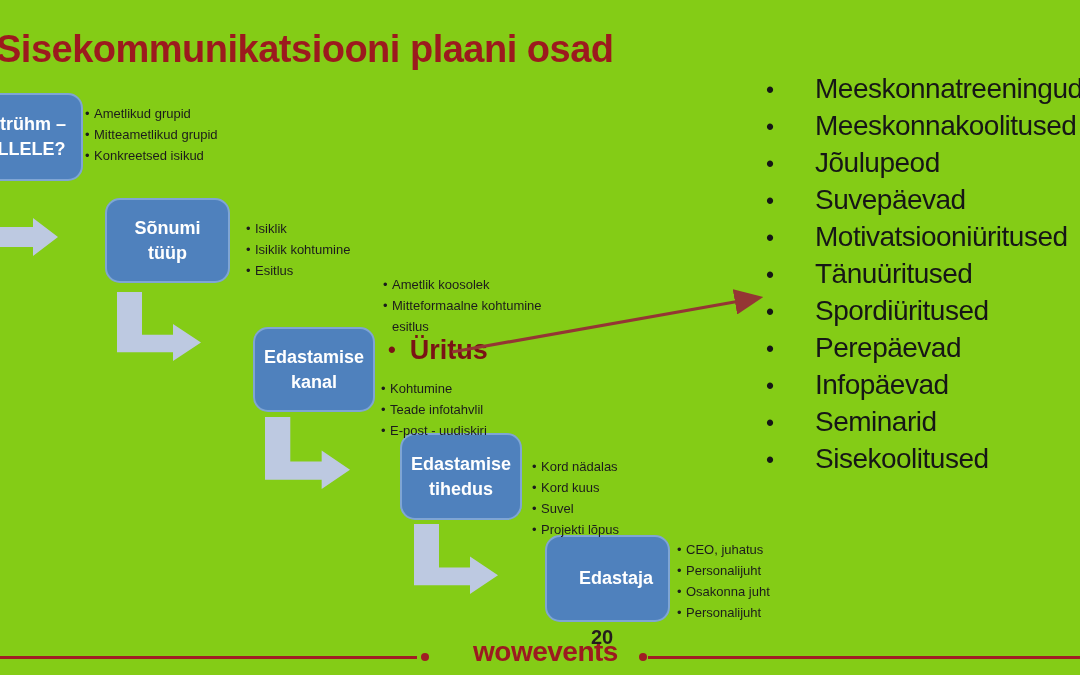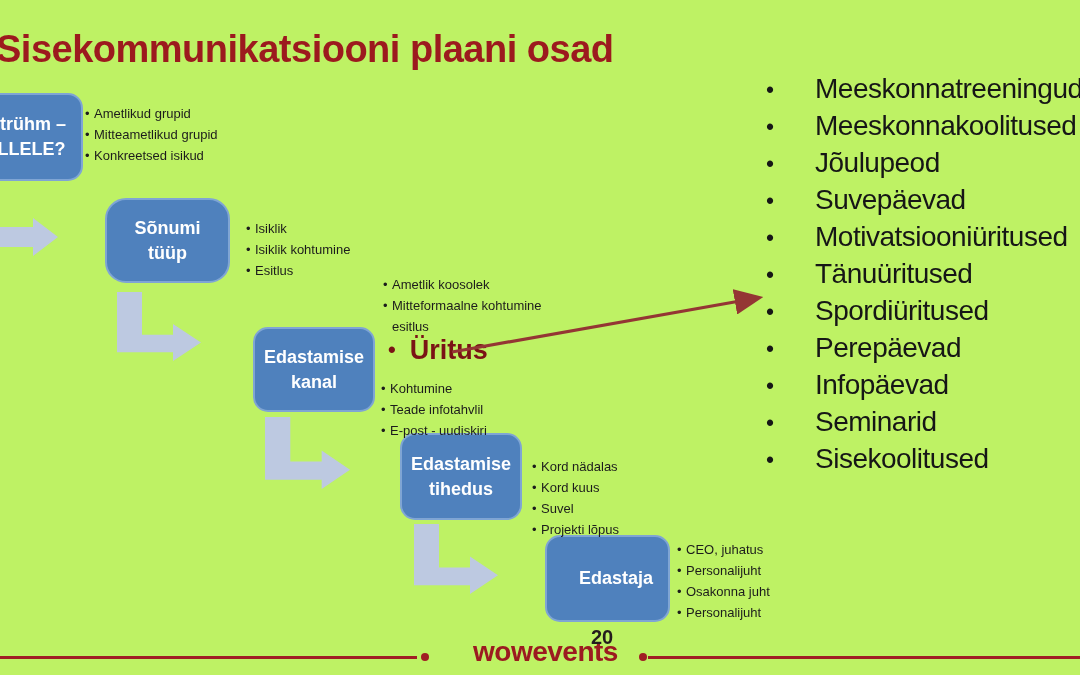--- a/index.html
+++ b/index.html
@@ -1,31 +1,31 @@
 <!DOCTYPE html>
 <html><head>
 <meta charset="utf-8">
 <style>
   html,body{margin:0;padding:0;background:#e8e8e8;}
   .slide{
-    position:relative;width:1080px;height:675px;background:#bef264;
+    position:relative;width:1080px;height:675px;background:#84cc16;
     overflow:hidden;font-family:"Liberation Sans",sans-serif;margin:0 auto;
   }
   .title{
     position:absolute;left:-4px;top:28px;white-space:nowrap;
     font-size:38px;font-weight:bold;color:#9C1A1E;letter-spacing:-0.5px;
   }
   .flow-box{
     position:absolute;box-sizing:border-box;border-radius:15px;
     background:#4F81BD;border:2px solid #7FA5D4;color:#ffffff;
     font-weight:bold;font-size:18px;line-height:25px;text-align:center;
     display:flex;align-items:center;justify-content:center;white-space:pre-line;
   }
   .box1{left:-45px;top:93px;width:128px;height:88px;}
-  .box2{left:105px;top:198px;width:125px;height:85px;border-radius:21px;}
+  .box2{left:105px;top:198px;width:125px;height:85px;}
   .box3{left:253px;top:327px;width:122px;height:85px;}
   .box4{left:400px;top:433px;width:122px;height:87px;}
   .box5{left:545px;top:535px;width:125px;height:87px;padding-left:17px;}
   .arrow-svg{position:absolute;display:block;}
   .bullets{position:absolute;font-size:13px;line-height:21px;color:#1C1C1C;white-space:nowrap;}
   .b-dot{display:inline-block;min-width:9px;}
   .highlight-line{
     position:absolute;left:388px;top:335px;white-space:nowrap;
     color:#7A1315;font-weight:bold;font-size:27px;
   }

